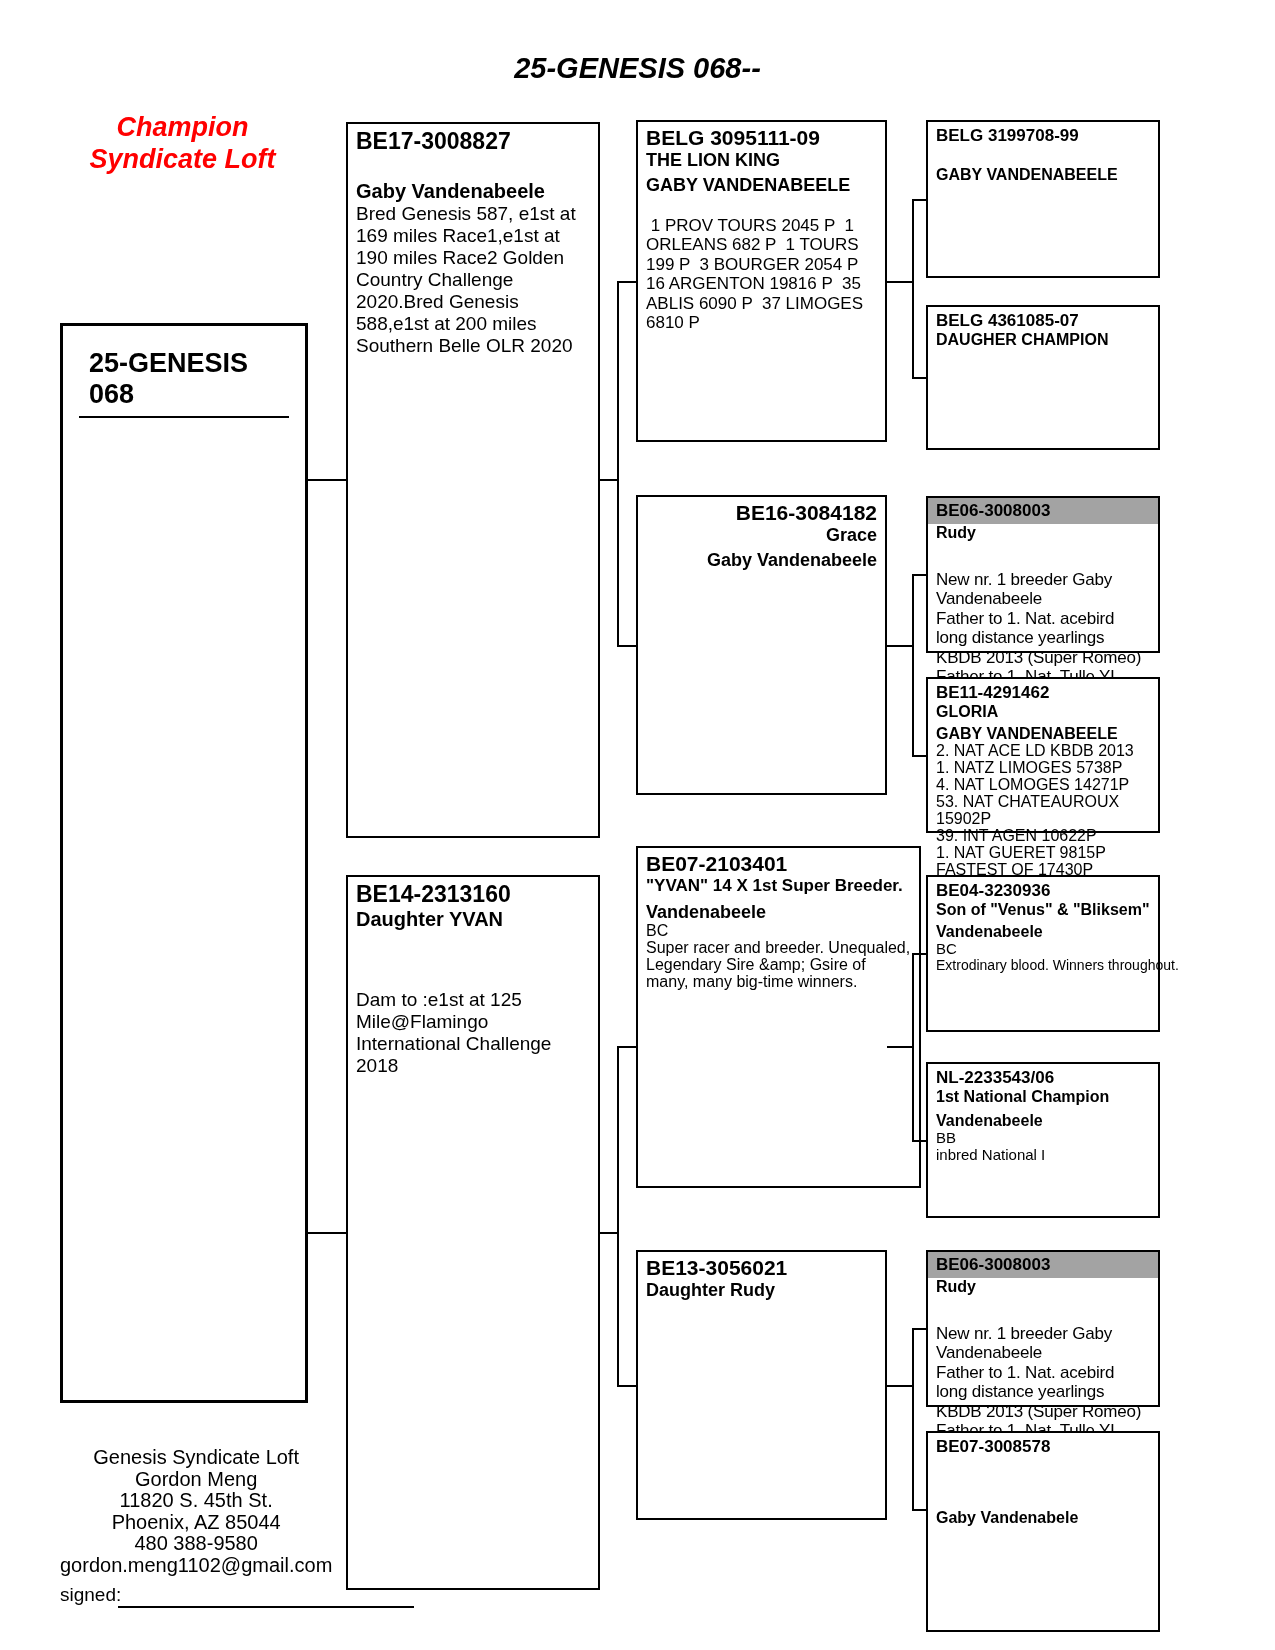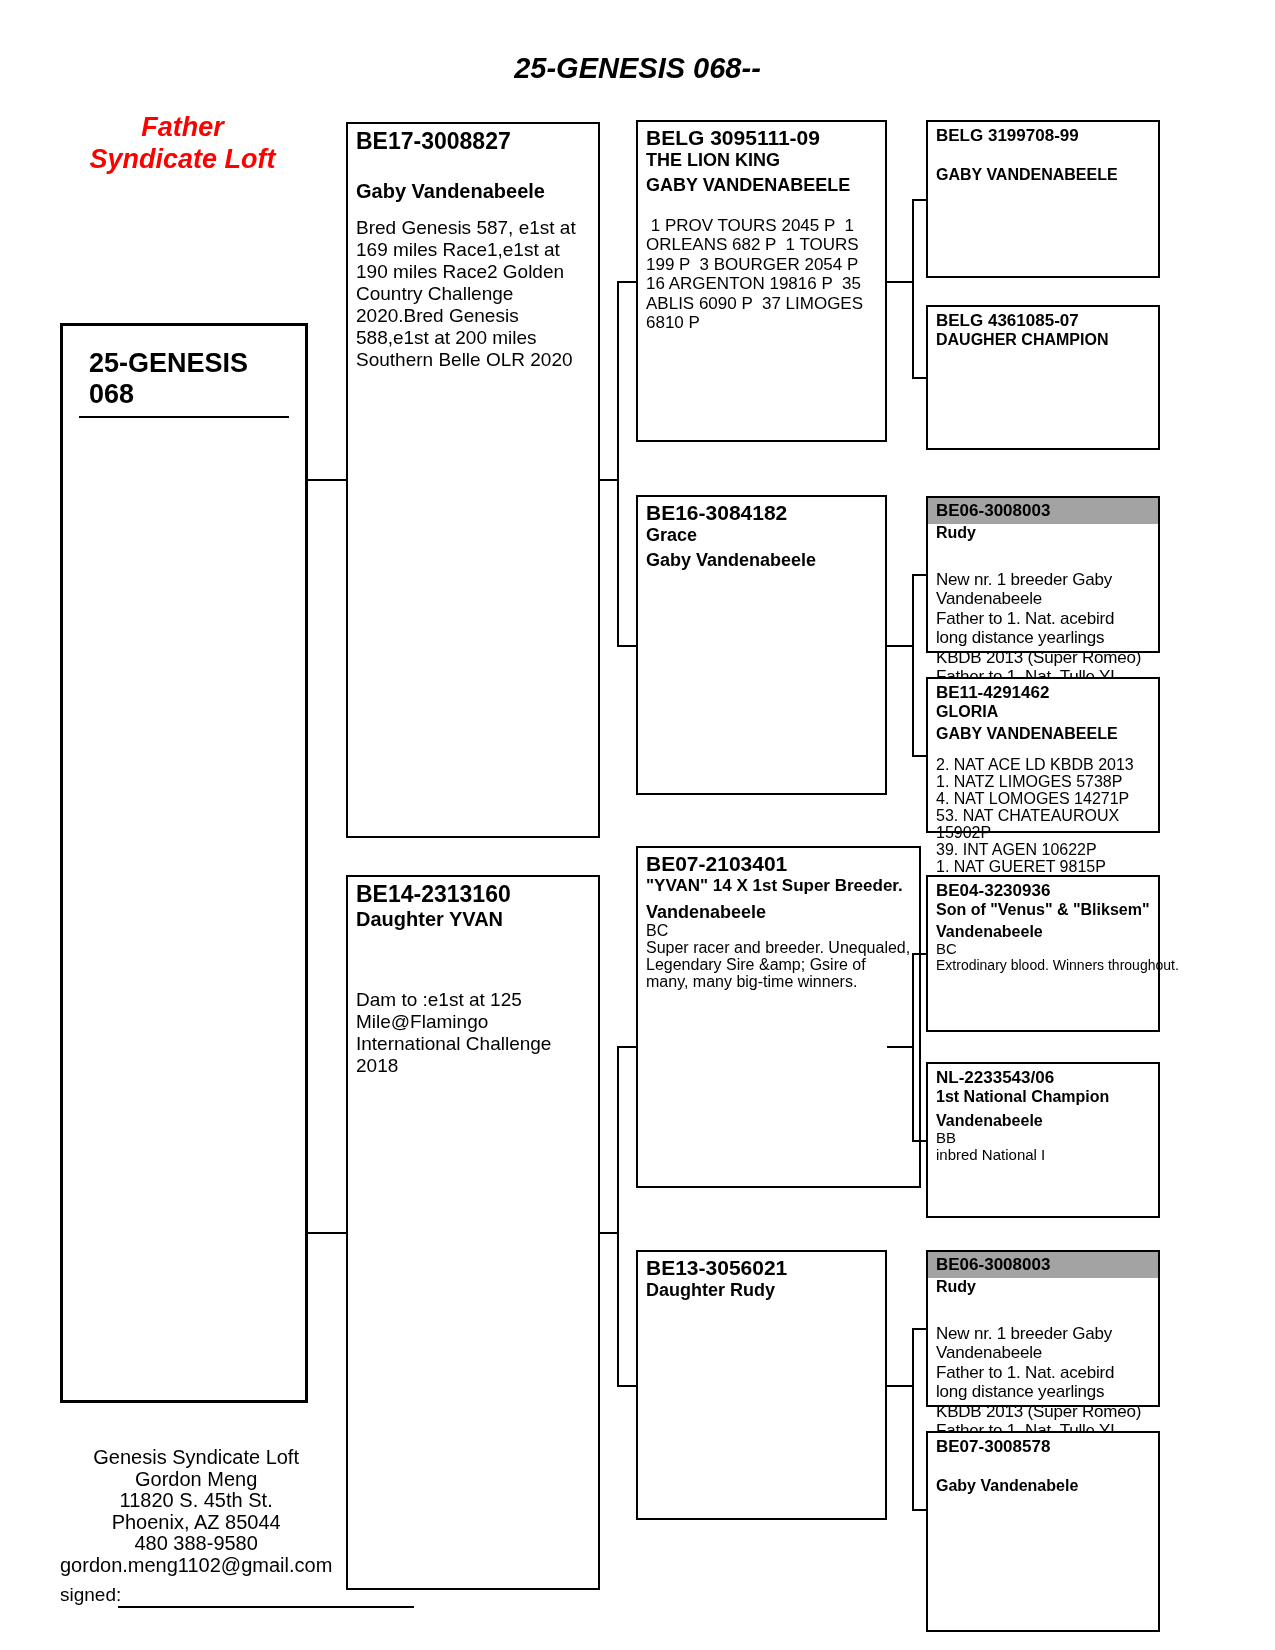--- a/index.html
+++ b/index.html
@@ -19,37 +19,37 @@
   .n18b{font-size:18px;font-weight:bold;}
   .n17b{font-size:17px;font-weight:bold;white-space:nowrap;}
   .n16b{font-size:16px;font-weight:bold;}
   .t19{font-size:19px;line-height:1.16;}
   .t17{font-size:17px;line-height:1.14;}
   .t16{font-size:16px;line-height:1.06;}
   .t15{font-size:15px;line-height:1.1;}
   .t15nw{font-size:14px;line-height:1.1;white-space:nowrap;}
   .t13{font-size:17px;line-height:1.14;letter-spacing:-0.2px;}
   .notes{white-space:pre-wrap;}
-  .mt4{margin-top:4px;} .mt6{margin-top:6px;} .mt14{margin-top:14px;}
-  .mt20{margin-top:20px;} .mt25{margin-top:25px;} .mt28{margin-top:28px;} .mt36{margin-top:20px;}
+  .mt4{margin-top:4px;} .mt6{margin-top:6px;} .mt14{margin-top:0;}
+  .mt20{margin-top:20px;} .mt25{margin-top:25px;} .mt28{margin-top:28px;} .mt36{margin-top:52px;}
   .hlbar{background:#a3a3a3;margin:-4px -8px 0 -8px;padding:3px 8px;}
   .cl{position:absolute;background:#000;}
   .contact{position:absolute;left:60px;top:1447px;font-size:20px;line-height:1.08;text-align:center;}
   .signed{position:absolute;left:60px;top:1584px;font-size:19px;}
   .signline{position:absolute;left:118px;top:1606px;width:296px;height:2px;background:#000;}
 </style>
 </head>
 <body>
 
 <div id="page">
 
   <div class="title">25-GENESIS 068--</div>
 
   <div class="loft">
-    <div>Father</div>
+    <div>Champion</div>
     <div>Syndicate Loft</div>
   </div>
 
   <div class="pbox subjectbox" style="left:60px;top:323px;width:248px;height:1080px;">
     <div class="subjectlabel">25-GENESIS 068</div>
   </div>
 
   <div class="pbox" style="left:346px;top:122px;width:254px;height:716px;">
     <div class="ring r2">BE17-3008827</div>
     <div class="n20b mt25">Gaby Vandenabeele</div>
@@ -62,21 +62,21 @@
     <div class="notes t19" style="margin-top:58px;">Dam to :e1st at 125 Mile@Flamingo International Challenge 2018</div>
   </div>
 
   <div class="pbox" style="left:636px;top:120px;width:251px;height:322px;">
     <div class="ring r3">BELG 3095111-09</div>
     <div class="n18b">THE LION KING</div>
     <div class="n18b mt4">GABY VANDENABEELE</div>
     <div class="notes t17 mt20"> 1 PROV TOURS 2045 P  1 ORLEANS 682 P  1 TOURS 199 P  3 BOURGER 2054 P 16 ARGENTON 19816 P  35 ABLIS 6090 P  37 LIMOGES 6810 P</div>
   </div>
 
-  <div class="pbox" style="left:636px;top:495px;width:251px;height:300px;">
+  <div class="pbox" style="left:636px;top:495px;width:251px;height:300px;text-align:right;">
     <div class="ring r3">BE16-3084182</div>
     <div class="n18b">Grace</div>
     <div class="n18b mt4">Gaby Vandenabeele</div>
   </div>
 
   <div class="pbox" style="left:636px;top:846px;width:285px;height:342px;">
     <div class="ring r3">BE07-2103401</div>
     <div class="n17b">"YVAN" 14 X 1st Super Breeder.</div>
     <div class="n18b mt6">Vandenabeele</div>
     <div class="t16">BC</div>

